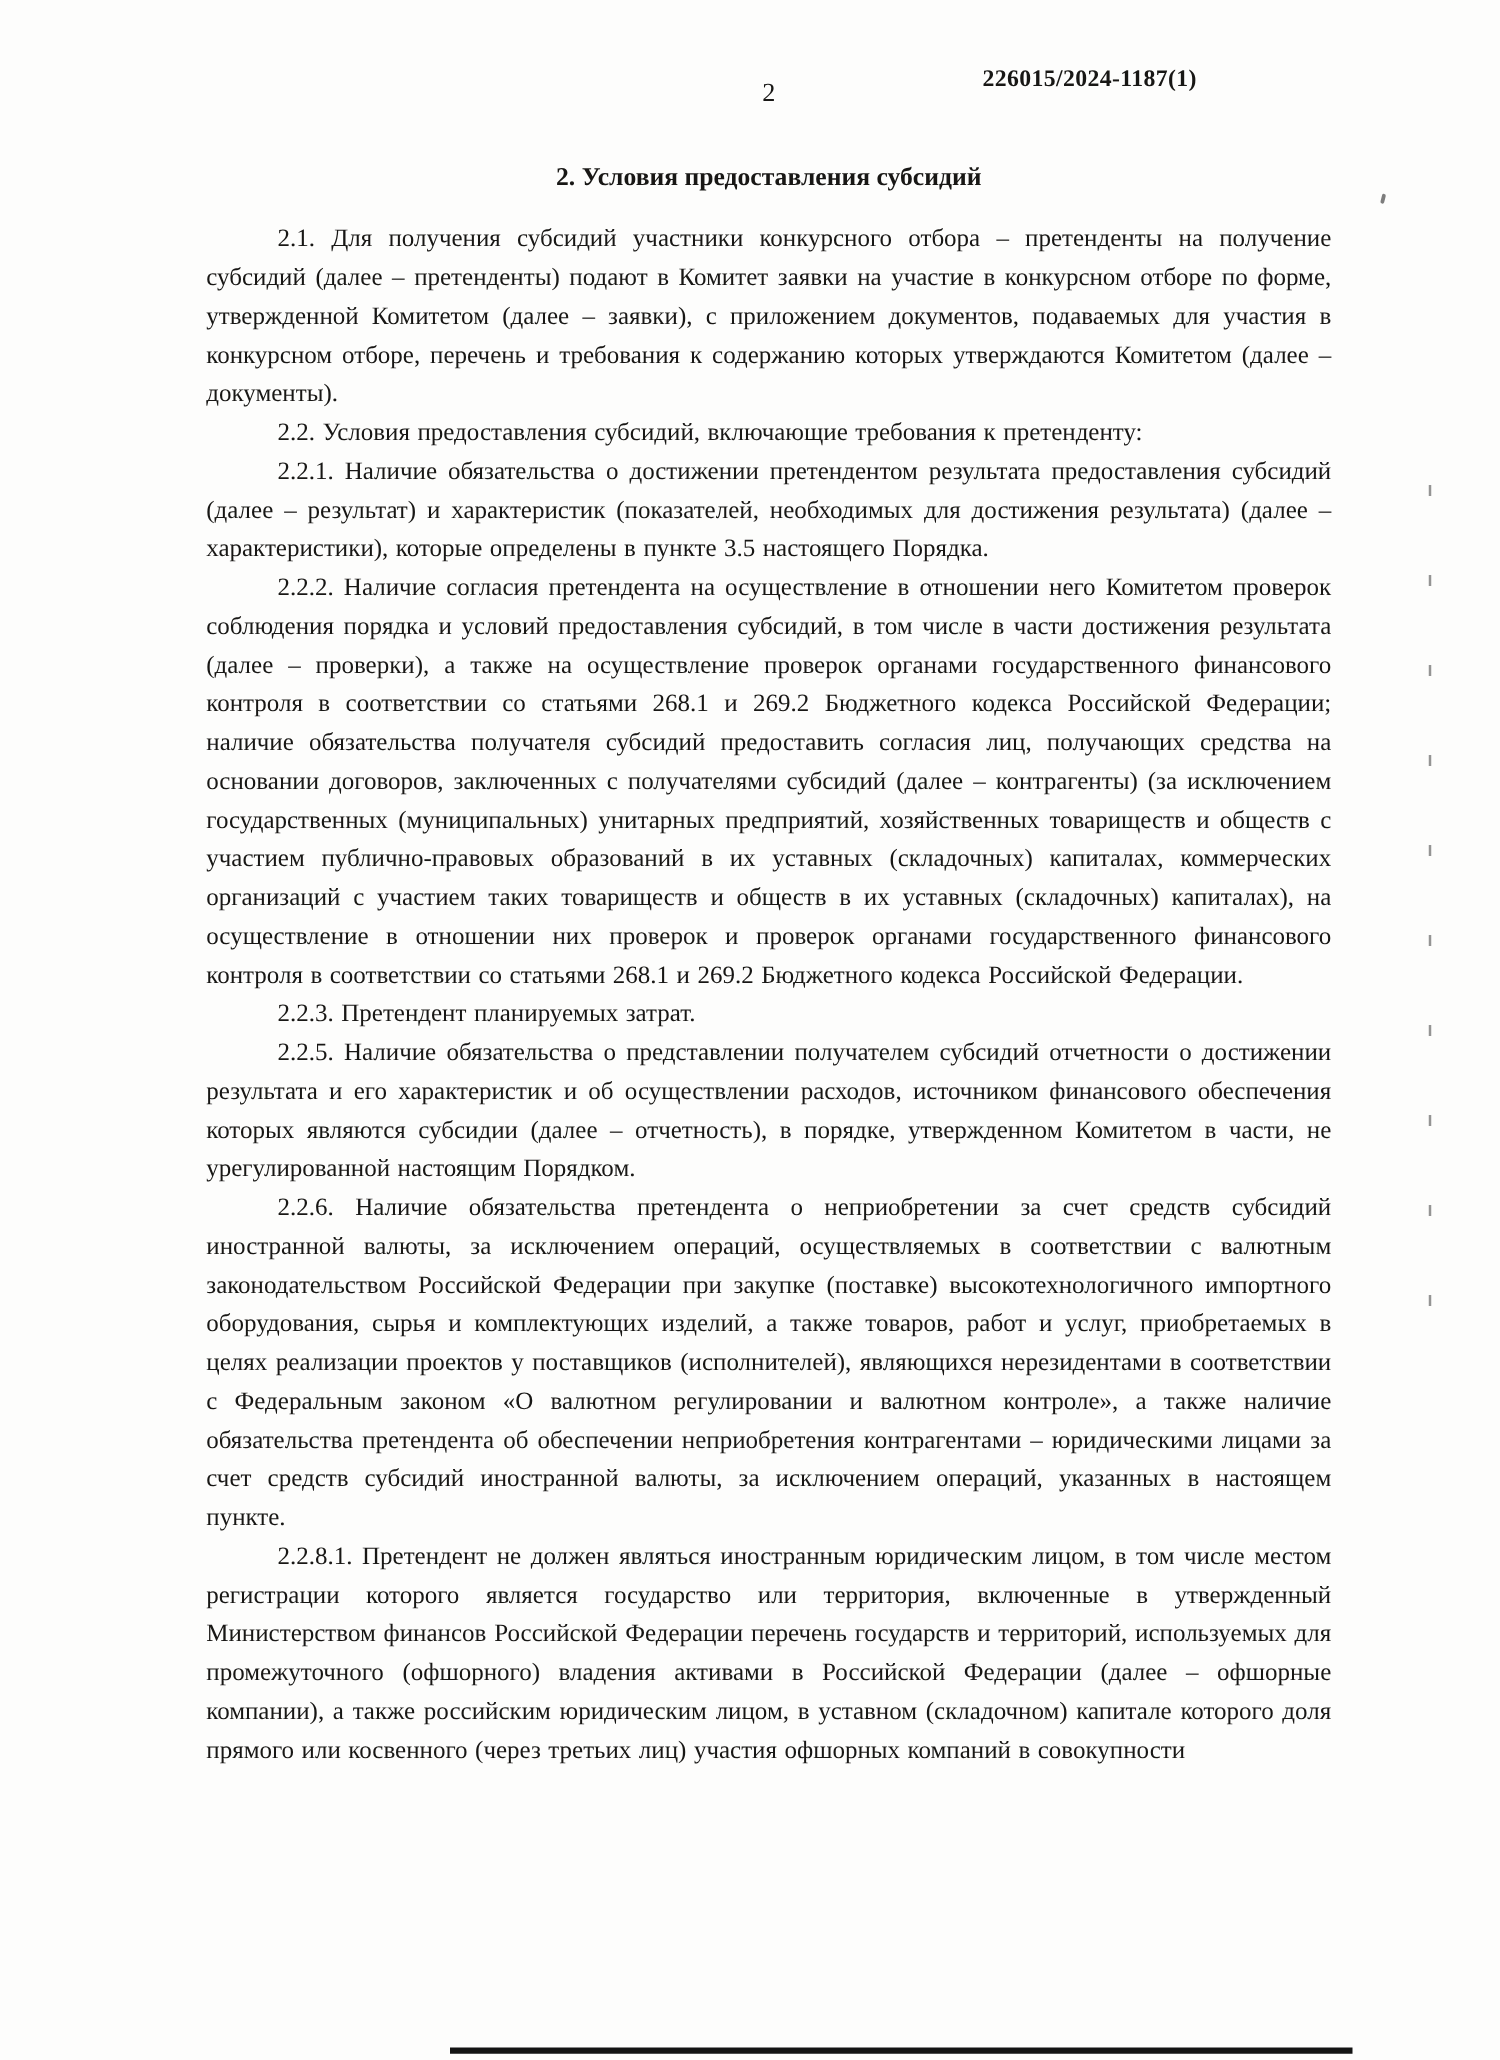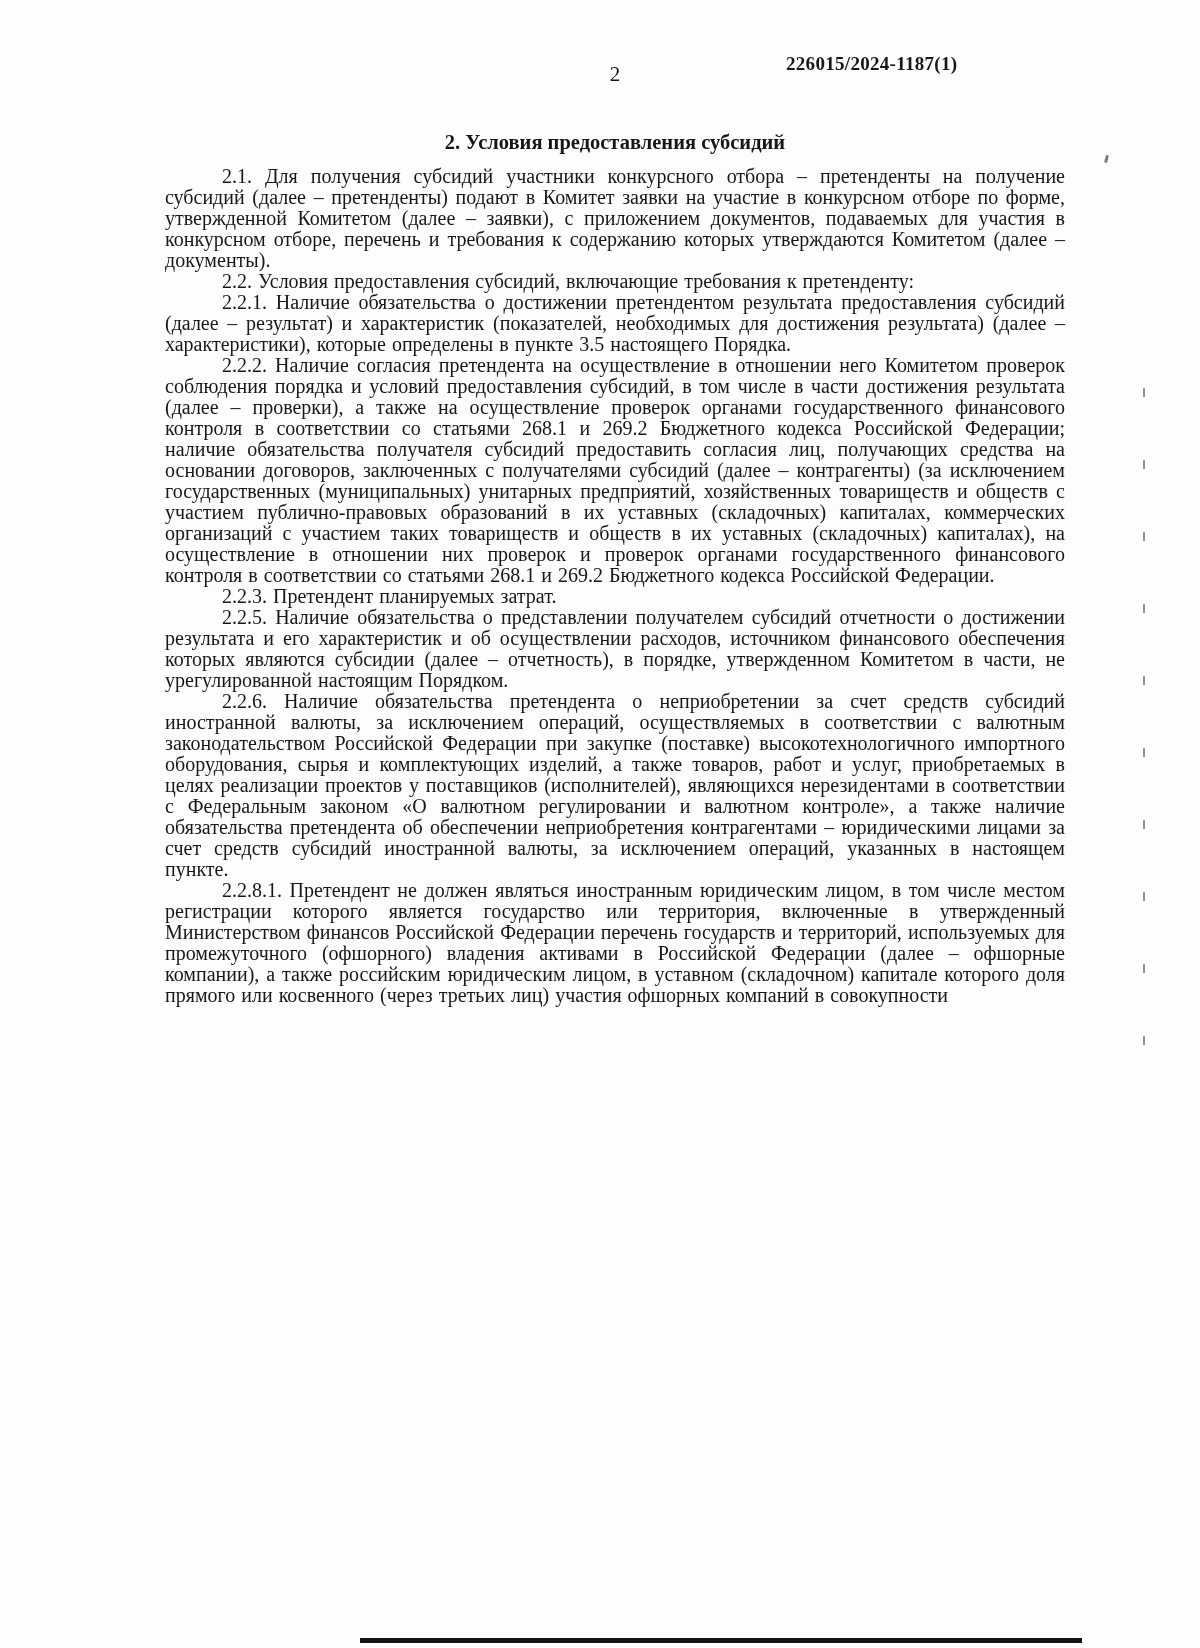--- a/index.html
+++ b/index.html
@@ -35,29 +35,29 @@
     text-align: center;
     font-size: 21px;
   }
   .text-block {
     position: absolute;
     left: 165px;
     top: 131px;
     width: 900px;
   }
   .title {
-    margin: 0 0 12px 0;
+    margin: 0 0 22px 0;
     text-align: center;
     font-size: 20.5px;
     font-weight: bold;
   }
   .text-block p {
     margin: 0;
     font-size: 20px;
-    line-height: 21px;
+    line-height: 31px;
     text-align: justify;
     text-indent: 57px;
     word-spacing: 1px;
   }
   
   .margin-marks {
     position: absolute;
     left: 1143px;
     top: 388px;
     width: 2px;

